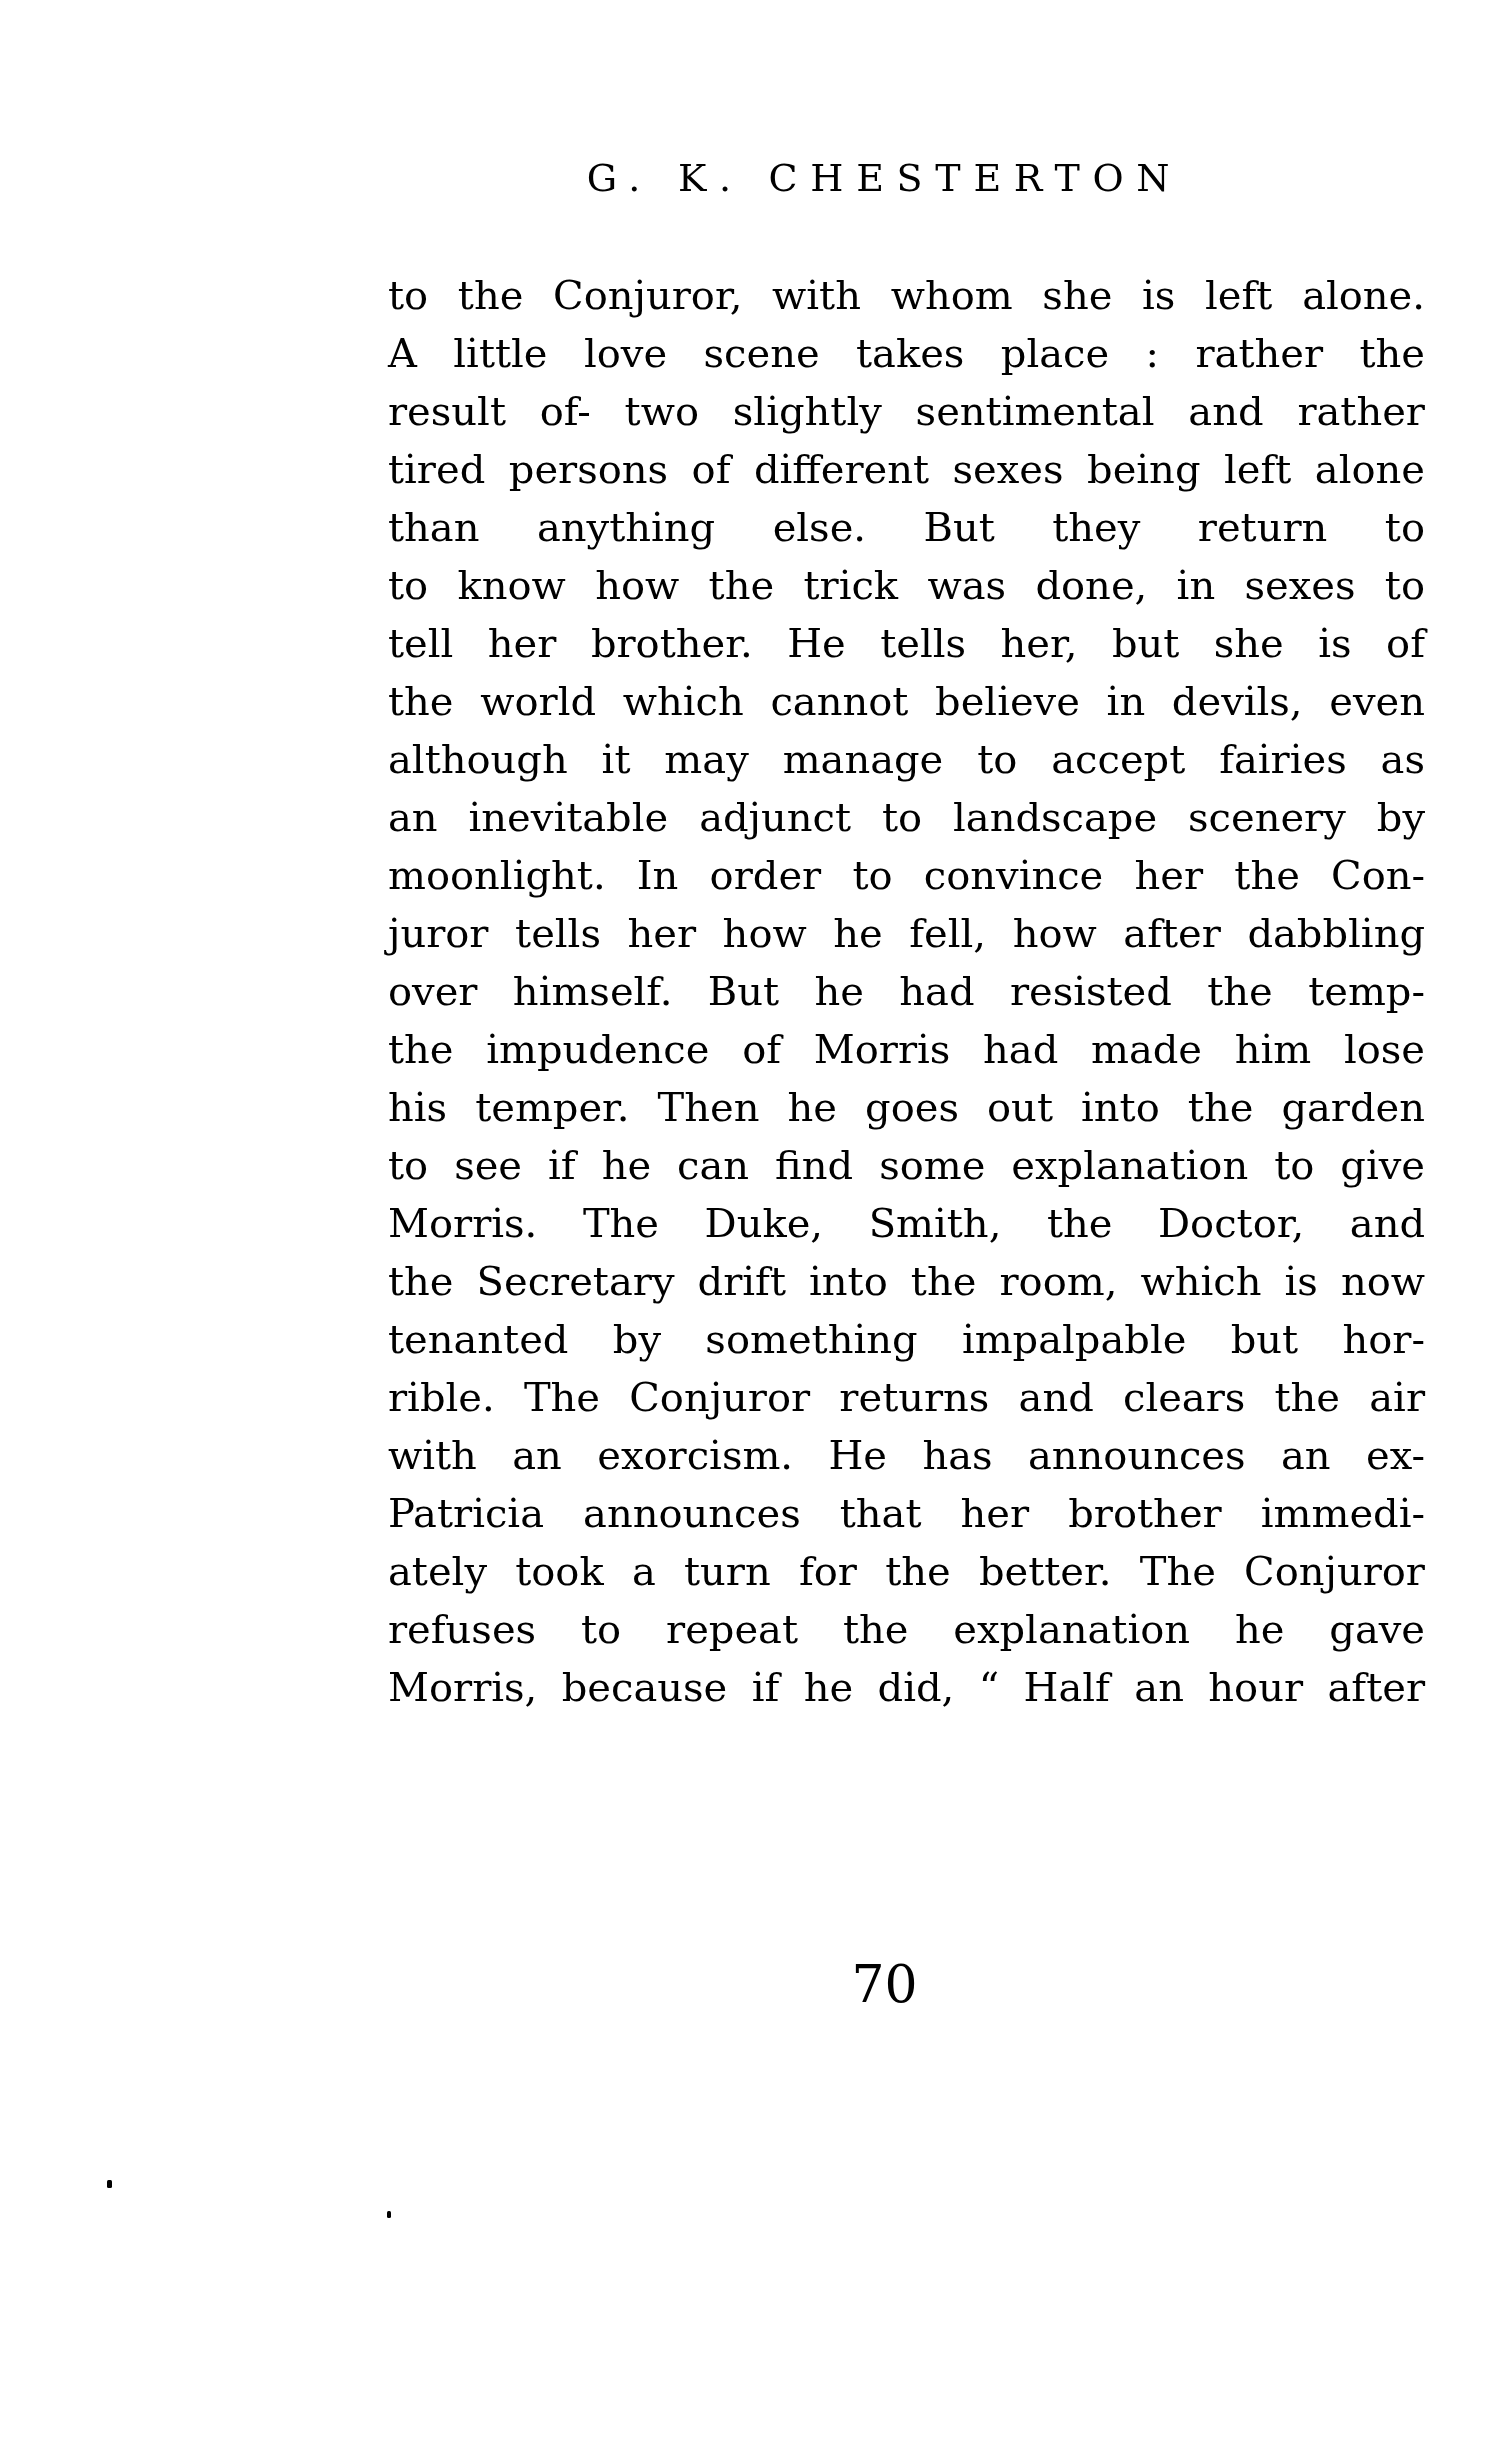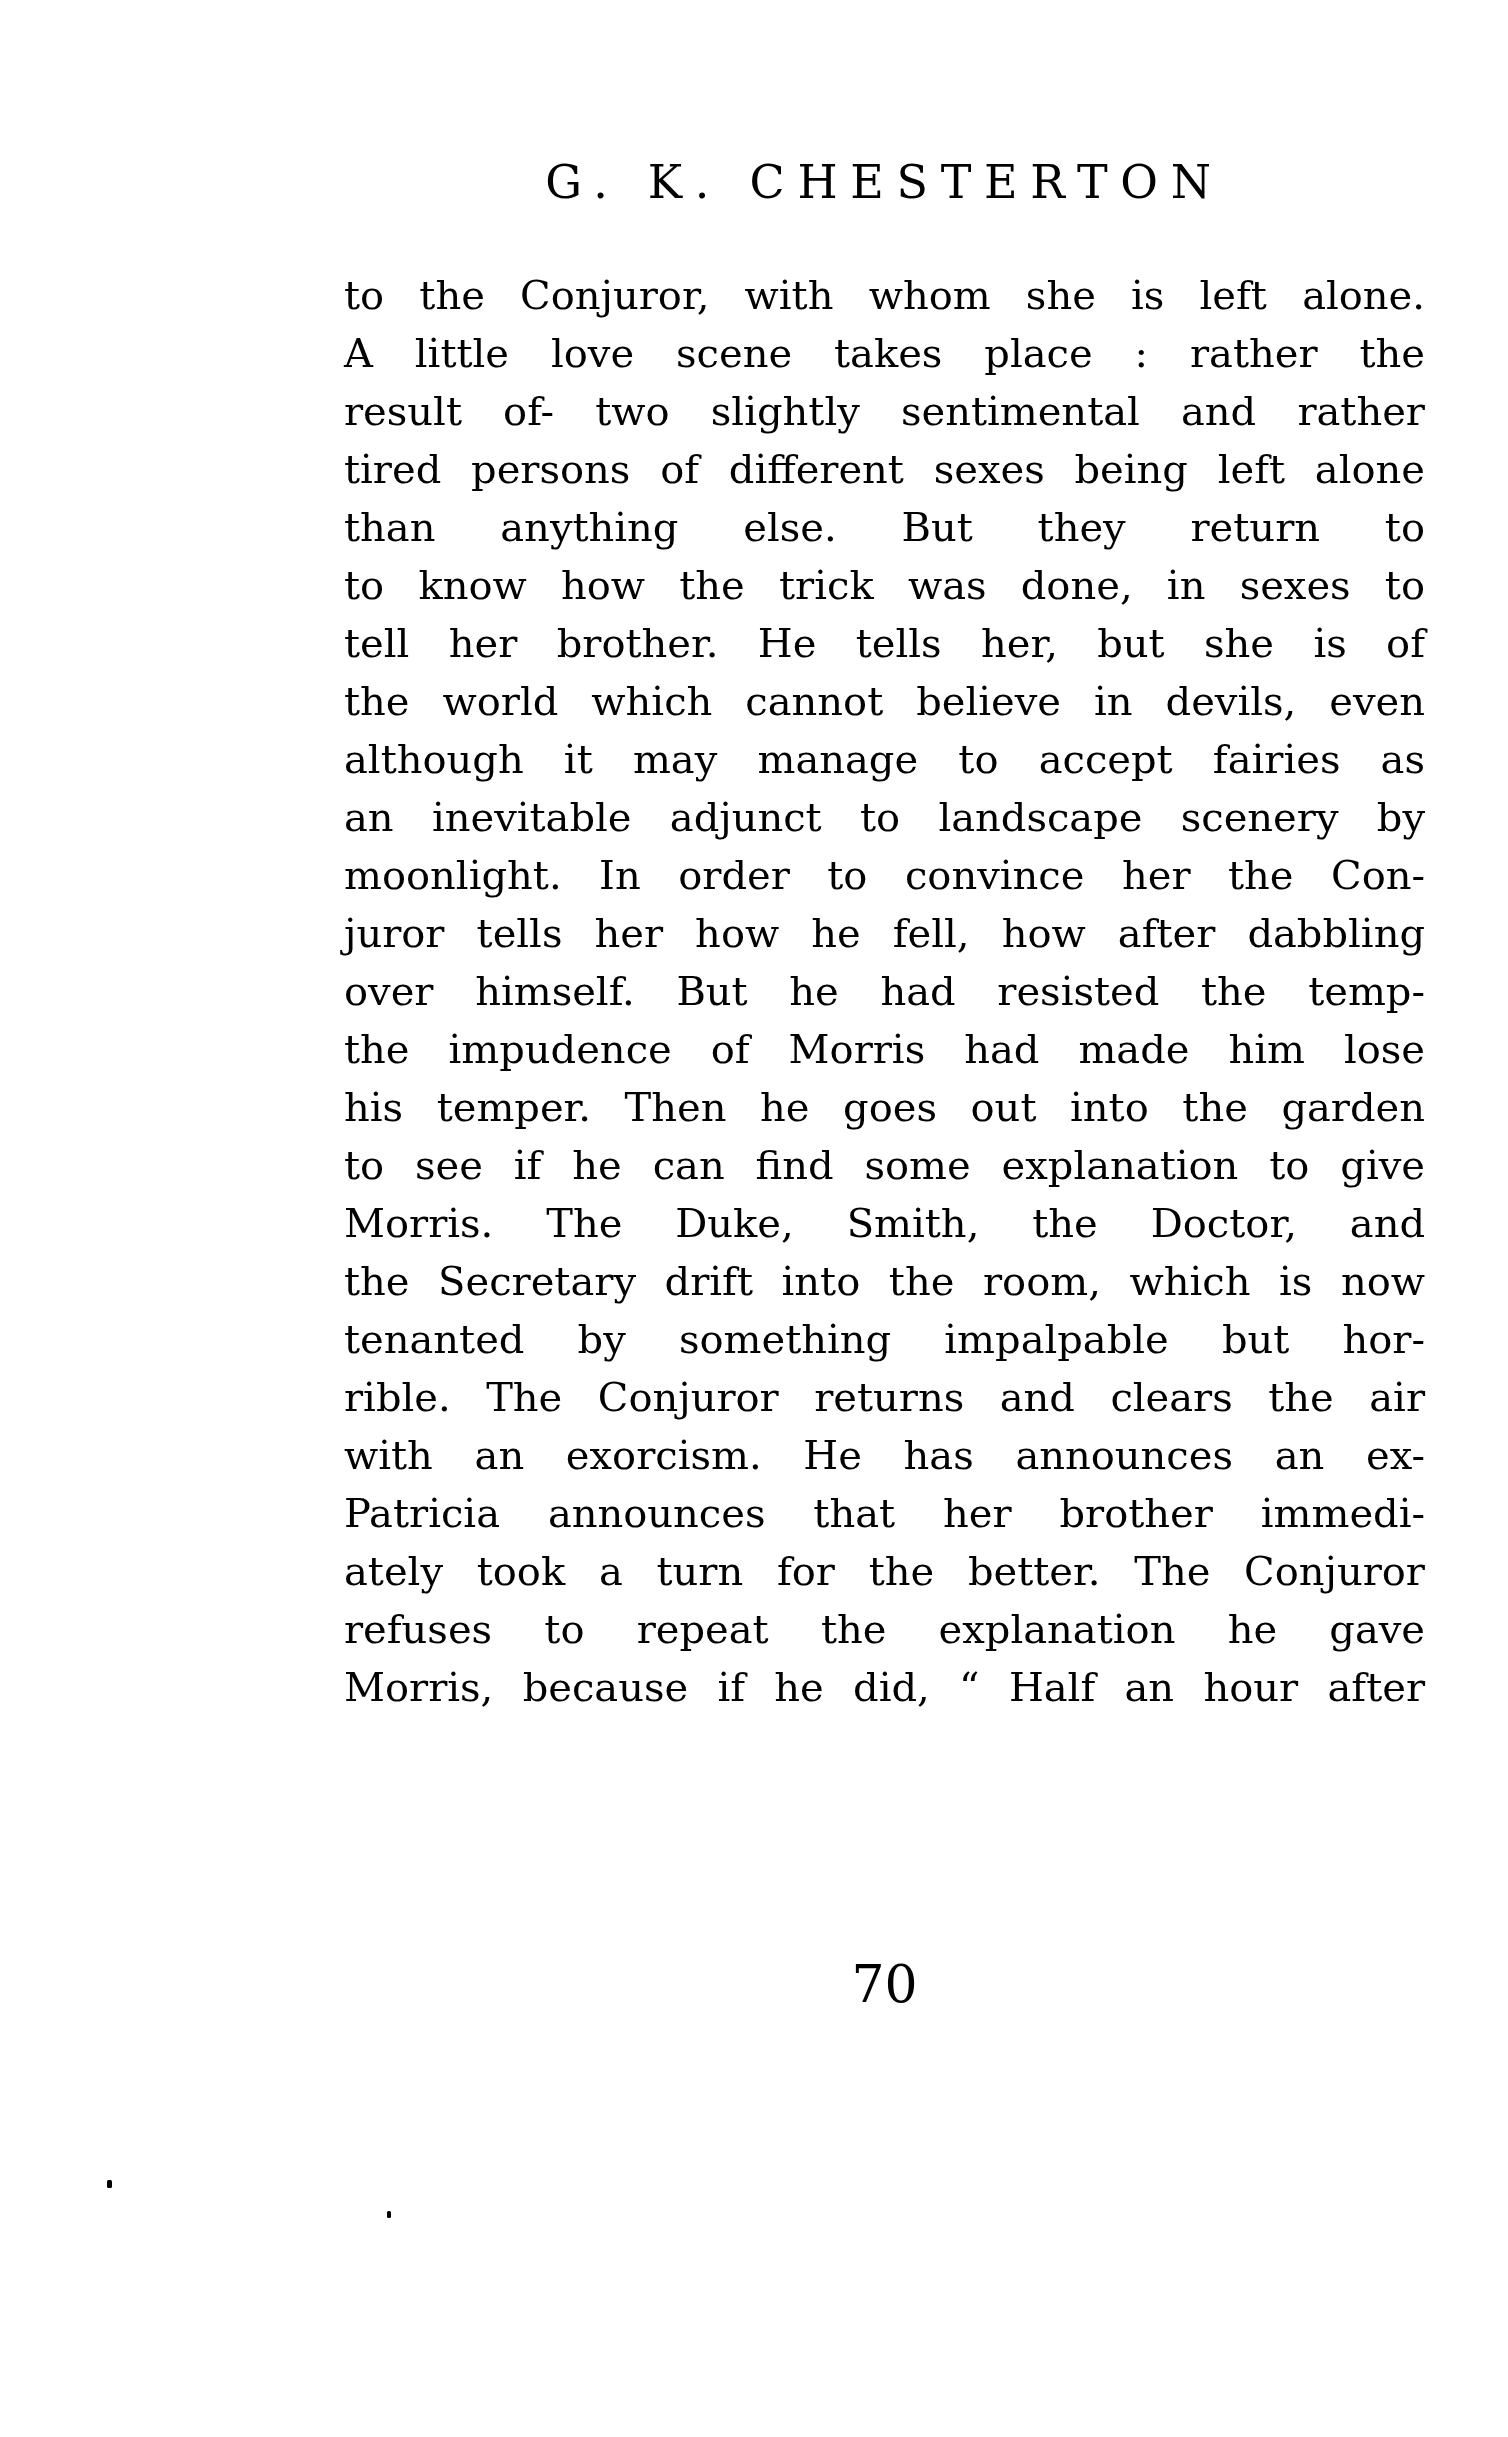--- a/index.html
+++ b/index.html
@@ -15,39 +15,40 @@
     color: #000000;
     font-family: "DejaVu Serif", "Liberation Serif", serif;
     overflow: hidden;
   }
   .running-header {
     position: absolute;
     top: 159px;
     left: 344px;
     width: 1081px;
     text-align: center;
-    font-size: 46px;
+    font-size: 38px;
     line-height: 1;
     letter-spacing: 12.7px;
     white-space: nowrap;
   }
   .body-text {
     position: absolute;
     top: 266px;
     left: 344px;
     width: 1081px;
   }
   .line {
     height: 58px;
     line-height: 58px;
     font-size: 40px;
     text-align: justify;
     text-align-last: justify;
     text-justify: inter-word;
     white-space: normal;
+    margin-left: 44px;
   }
   .page-number {
     position: absolute;
     top: 1958px;
     left: 344px;
     width: 1081px;
     text-align: center;
     font-size: 52px;
     line-height: 1;
   }

